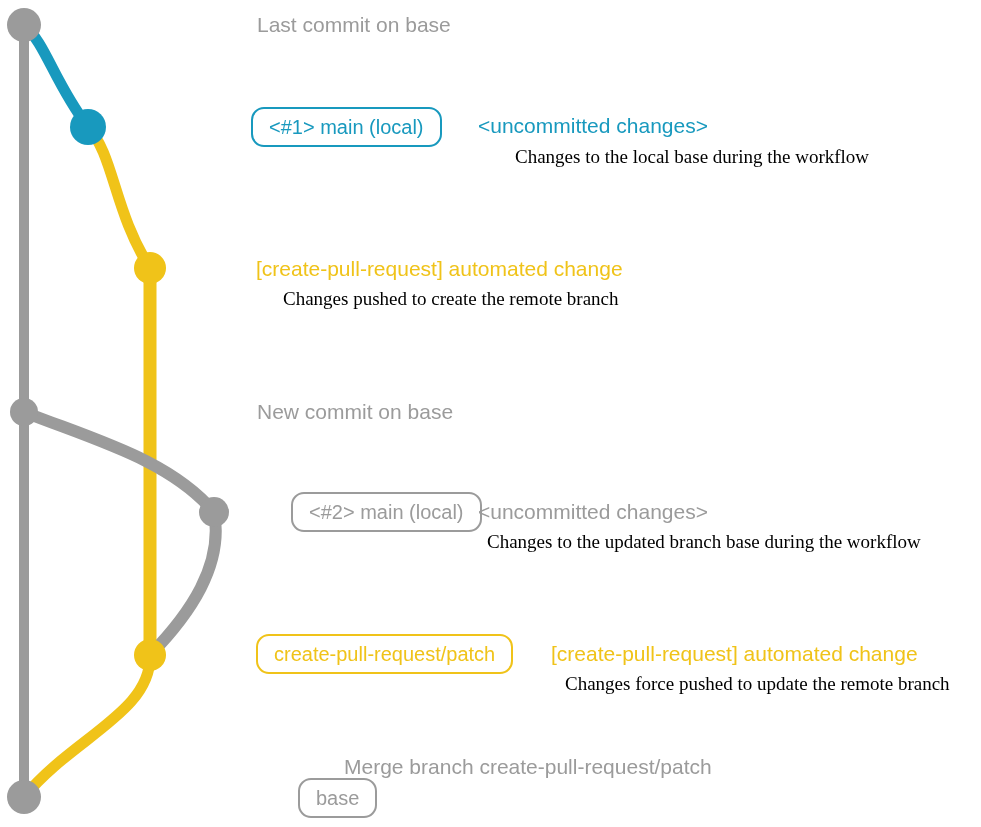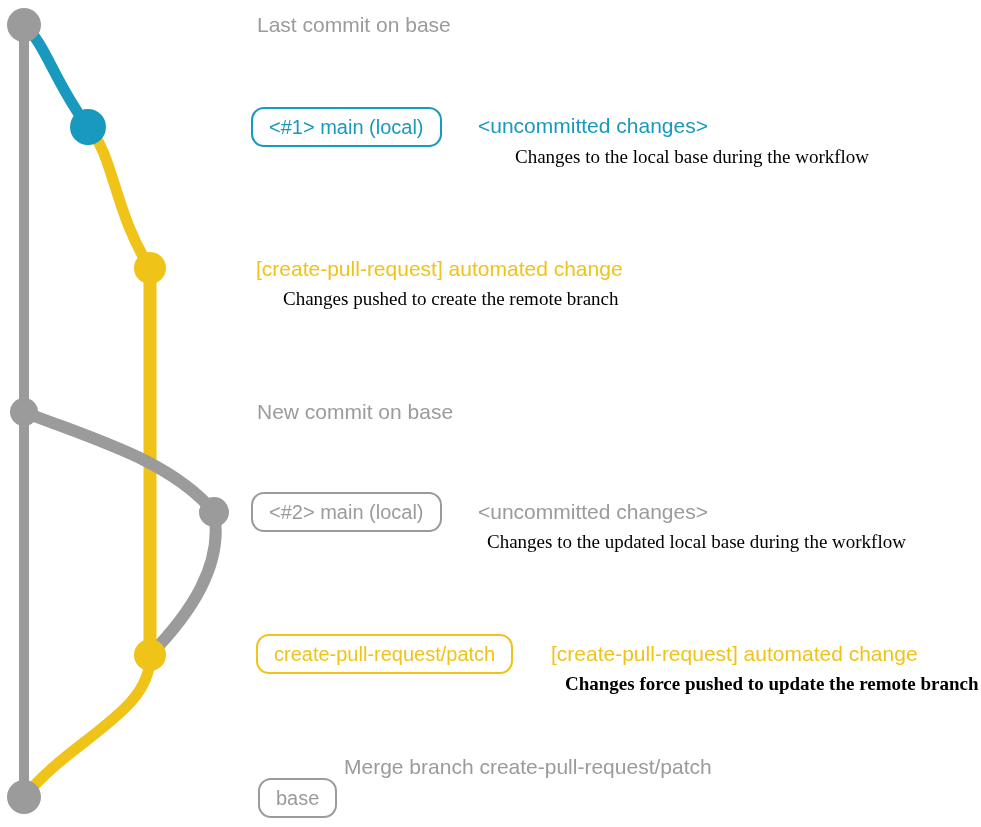--- a/index.html
+++ b/index.html
@@ -52,21 +52,21 @@
     justify-content: center;
     height: 36px;
     padding: 0 16px;
     border: 2px solid;
     border-radius: 13px;
     font-size: 20px;
     white-space: nowrap;
     box-sizing: content-box;
   }
   .badge.blue   { color: var(--c-blue);   border-color: var(--c-blue); }
-  .badge.gray   { color: var(--c-gray);   border-color: var(--c-gray); }
+  .badge.gray   { color: var(--c-gray);   border-color: var(--c-gray); margin-left: 40px; }
   .badge.yellow { color: var(--c-yellow); border-color: var(--c-yellow); text-align: right; }
 </style>
 </head>
 <body>
 
 <svg id="graph-svg" width="240" height="827" viewBox="0 0 240 827">
 
   <path d="M 24 25 L 24 797" class="gray-stroke" stroke-width="10"></path>
   <path d="M 150 268 L 150 655" class="yellow-stroke" stroke-width="13"></path>
 
@@ -91,20 +91,20 @@
 <div class="heading blue" style="left:478px; top:114px;">&lt;uncommitted changes&gt;</div>
 <div class="caption" style="left:487px; top:146px;margin-left:28px;">Changes to the local base during the workflow</div>
 
 <div class="heading yellow" style="left:256px; top:257px;">[create-pull-request] automated change</div>
 <div class="caption" style="left:268px; top:288px;margin-left:15px;">Changes pushed to create the remote branch</div>
 
 <div class="heading gray" style="left:257px; top:400px;">New commit on base</div>
 
 <div class="badge gray" style="left:251px; top:492px;">&lt;#2&gt; main (local)</div>
 <div class="heading gray" style="left:478px; top:500px;">&lt;uncommitted changes&gt;</div>
-<div class="caption" style="left:487px; top:531px;">Changes to the updated local base during the workflow</div>
+<div class="caption" style="left:487px; top:531px;">Changes to the updated branch base during the workflow</div>
 
 <div class="badge yellow" style="left:256px; top:634px;">create-pull-request/patch</div>
 <div class="heading yellow" style="left:551px; top:642px;">[create-pull-request] automated change</div>
-<div class="caption" style="left:565px; top:673px;font-weight:bold;">Changes force pushed to update the remote branch</div>
+<div class="caption" style="left:565px; top:673px;">Changes force pushed to update the remote branch</div>
 
 <div class="badge gray" style="left:258px; top:778px;">base</div>
 <div class="heading gray" style="left:344px; top:755px;">Merge branch create-pull-request/patch</div>
 
 </body></html>

